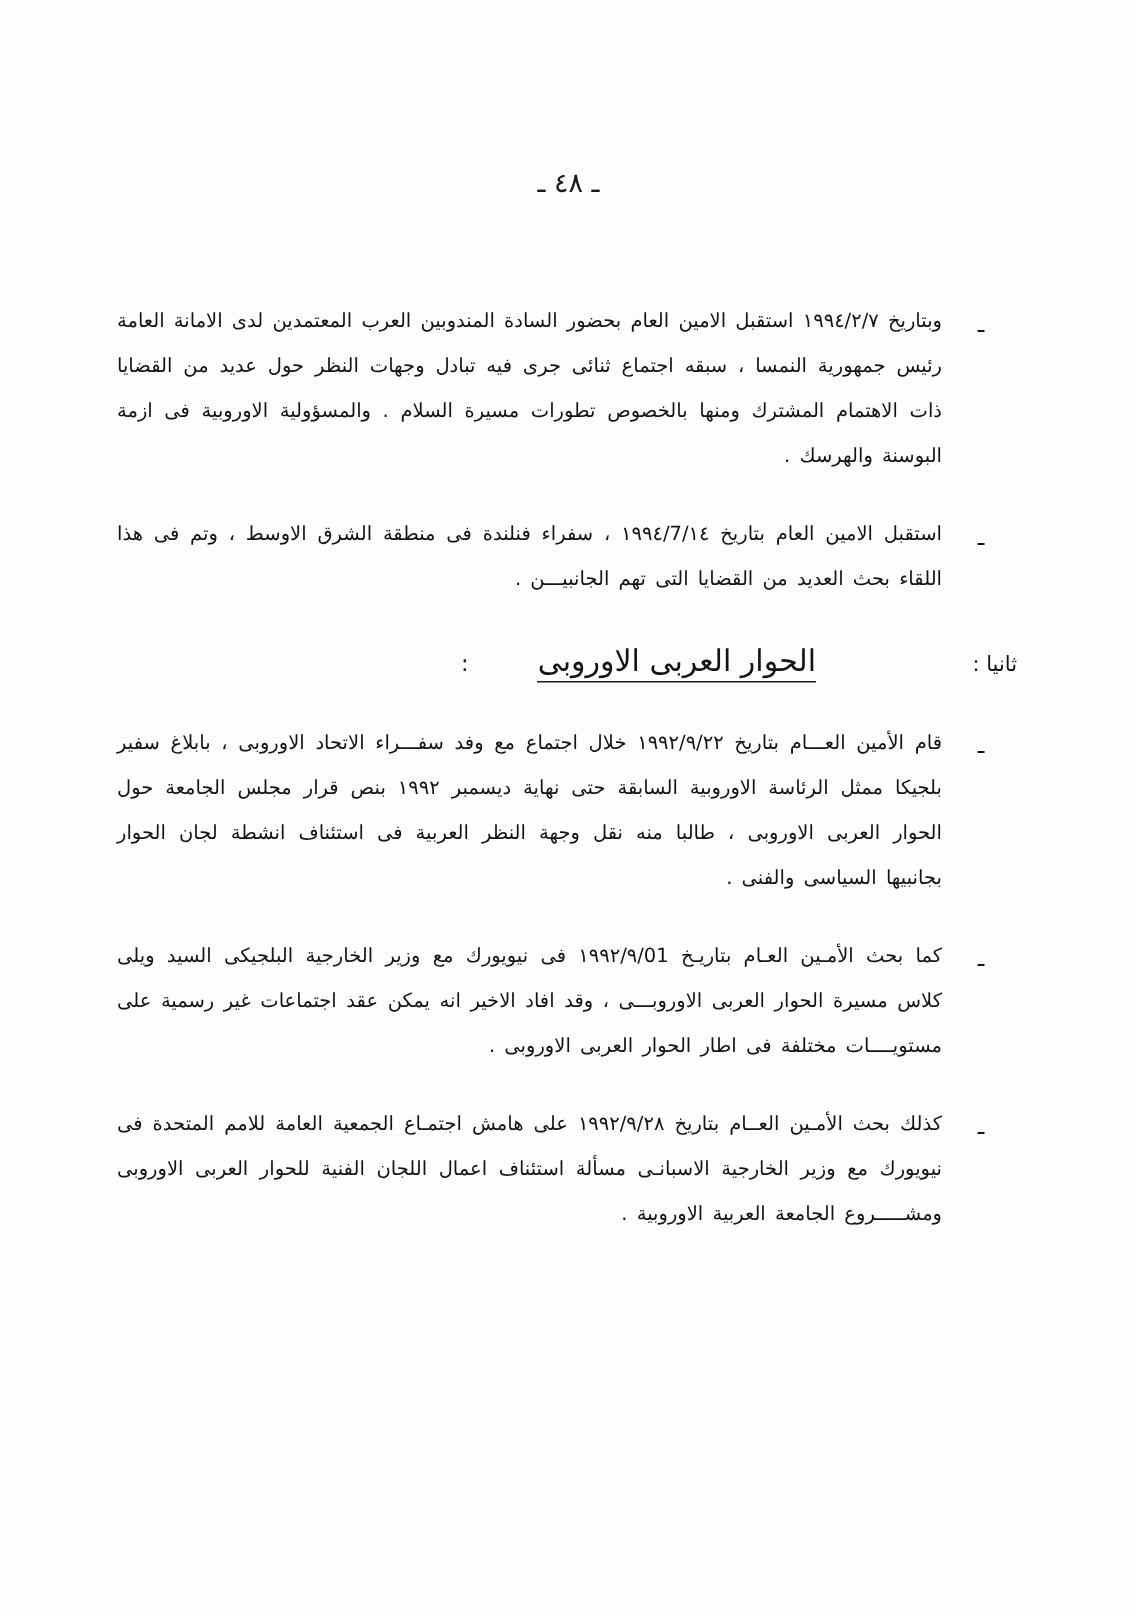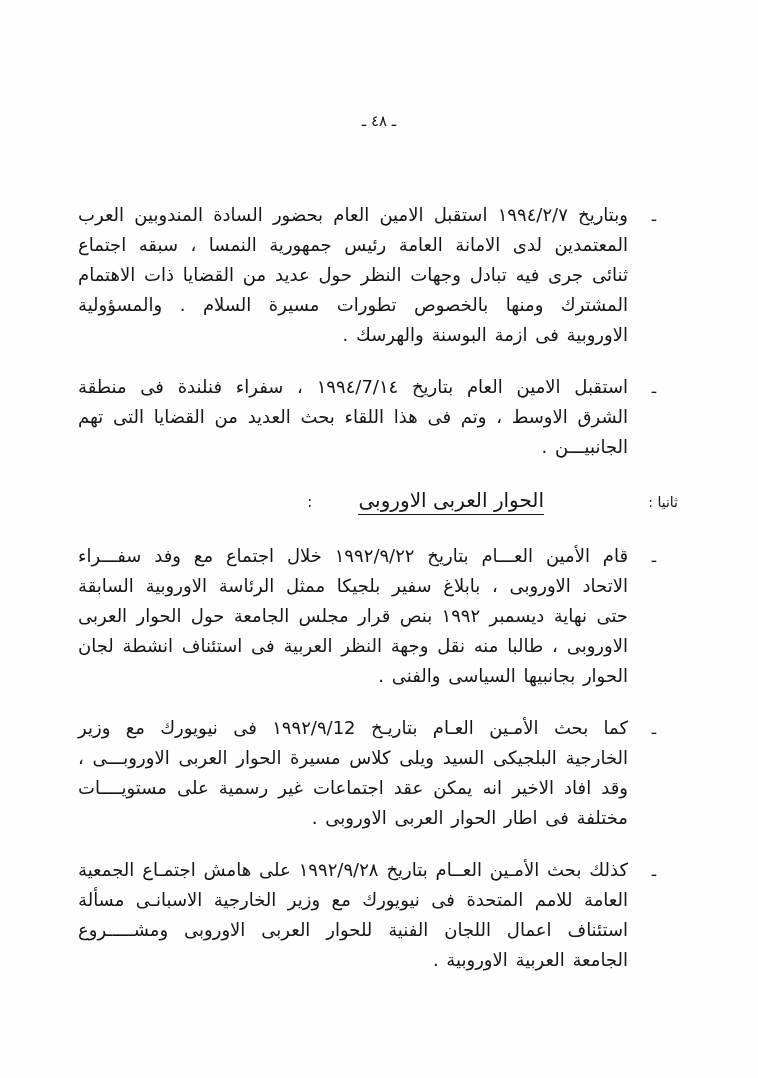--- a/index.html
+++ b/index.html
@@ -19,21 +19,21 @@
     position: absolute;
     inset: 0;
     background: #fdfdfd;
   }
   .page-number {
     position: absolute;
     top: 112px;
     left: 0;
     right: 0;
     text-align: center;
-    font-size: 15px;
+    font-size: 18px;
     letter-spacing: 1px;
     color: #1a1a1a;
   }
   .content {
     position: absolute;
     top: 196px;
     right: 78px;
     left: 78px;
   }
   .block {
@@ -46,21 +46,21 @@
     width: 52px;
     flex: 0 0 52px;
     text-align: center;
     font-size: 15px;
     line-height: 30px;
     color: #151515;
     padding-top: 1px;
   }
   .para {
     flex: 1 1 auto;
-    font-size: 18px;
+    font-size: 13px;
     line-height: 30px;
     text-align: justify;
     text-align-last: right;
     color: #141414;
     word-spacing: 2px;
   }
   
   .heading-row {
     display: flex;
     flex-direction: row;
@@ -129,21 +129,21 @@
       </div>
     </div>
 
     <div class="block">
       <div class="bullet">ـ</div>
       <div class="para">قام الأمين العـــام بتاريخ ١٩٩٢/٩/٢٢ خلال اجتماع مع وفد سفـــراء الاتحاد الاوروبى ، بابلاغ سفير بلجيكا ممثل الرئاسة  الاوروبية السابقة حتى نهاية ديسمبر ١٩٩٢ بنص قرار مجلس الجامعة حول الحوار العربى الاوروبى ،  طالبا منه  نقل وجهة النظر العربية فى استئناف انشطة لجان الحوار بجانبيها السياسى والفنى .</div>
     </div>
 
     <div class="block">
       <div class="bullet">ـ</div>
-      <div class="para">كما بحث الأمـين العـام بتاريـخ  ١٩٩٢/٩/12  فى نيويورك مع وزير الخارجية البلجيكى السيد ويلى كلاس مسيرة الحوار العربى الاوروبـــى ، وقد افاد الاخير انه يمكن عقد اجتماعات غير رسمية على مستويــــات مختلفة فى اطار الحوار العربى الاوروبى .</div>
+      <div class="para">كما بحث الأمـين العـام بتاريـخ  ١٩٩٢/٩/01  فى نيويورك مع وزير الخارجية البلجيكى السيد ويلى كلاس مسيرة الحوار العربى الاوروبـــى ، وقد افاد الاخير انه يمكن عقد اجتماعات غير رسمية على مستويــــات مختلفة فى اطار الحوار العربى الاوروبى .</div>
     </div>
 
     <div class="block">
       <div class="bullet">ـ</div>
       <div class="para">كذلك بحث  الأمـين العــام  بتاريخ ١٩٩٢/٩/٢٨ على هامش اجتمـاع الجمعية العامة للامم المتحدة فى نيويورك مع وزير الخارجية الاسبانـى مسألة استئناف اعمال اللجان الفنية للحوار العربى الاوروبى ومشـــــروع الجامعة العربية الاوروبية .</div>
     </div>
 
   </div>
 </div>
 

